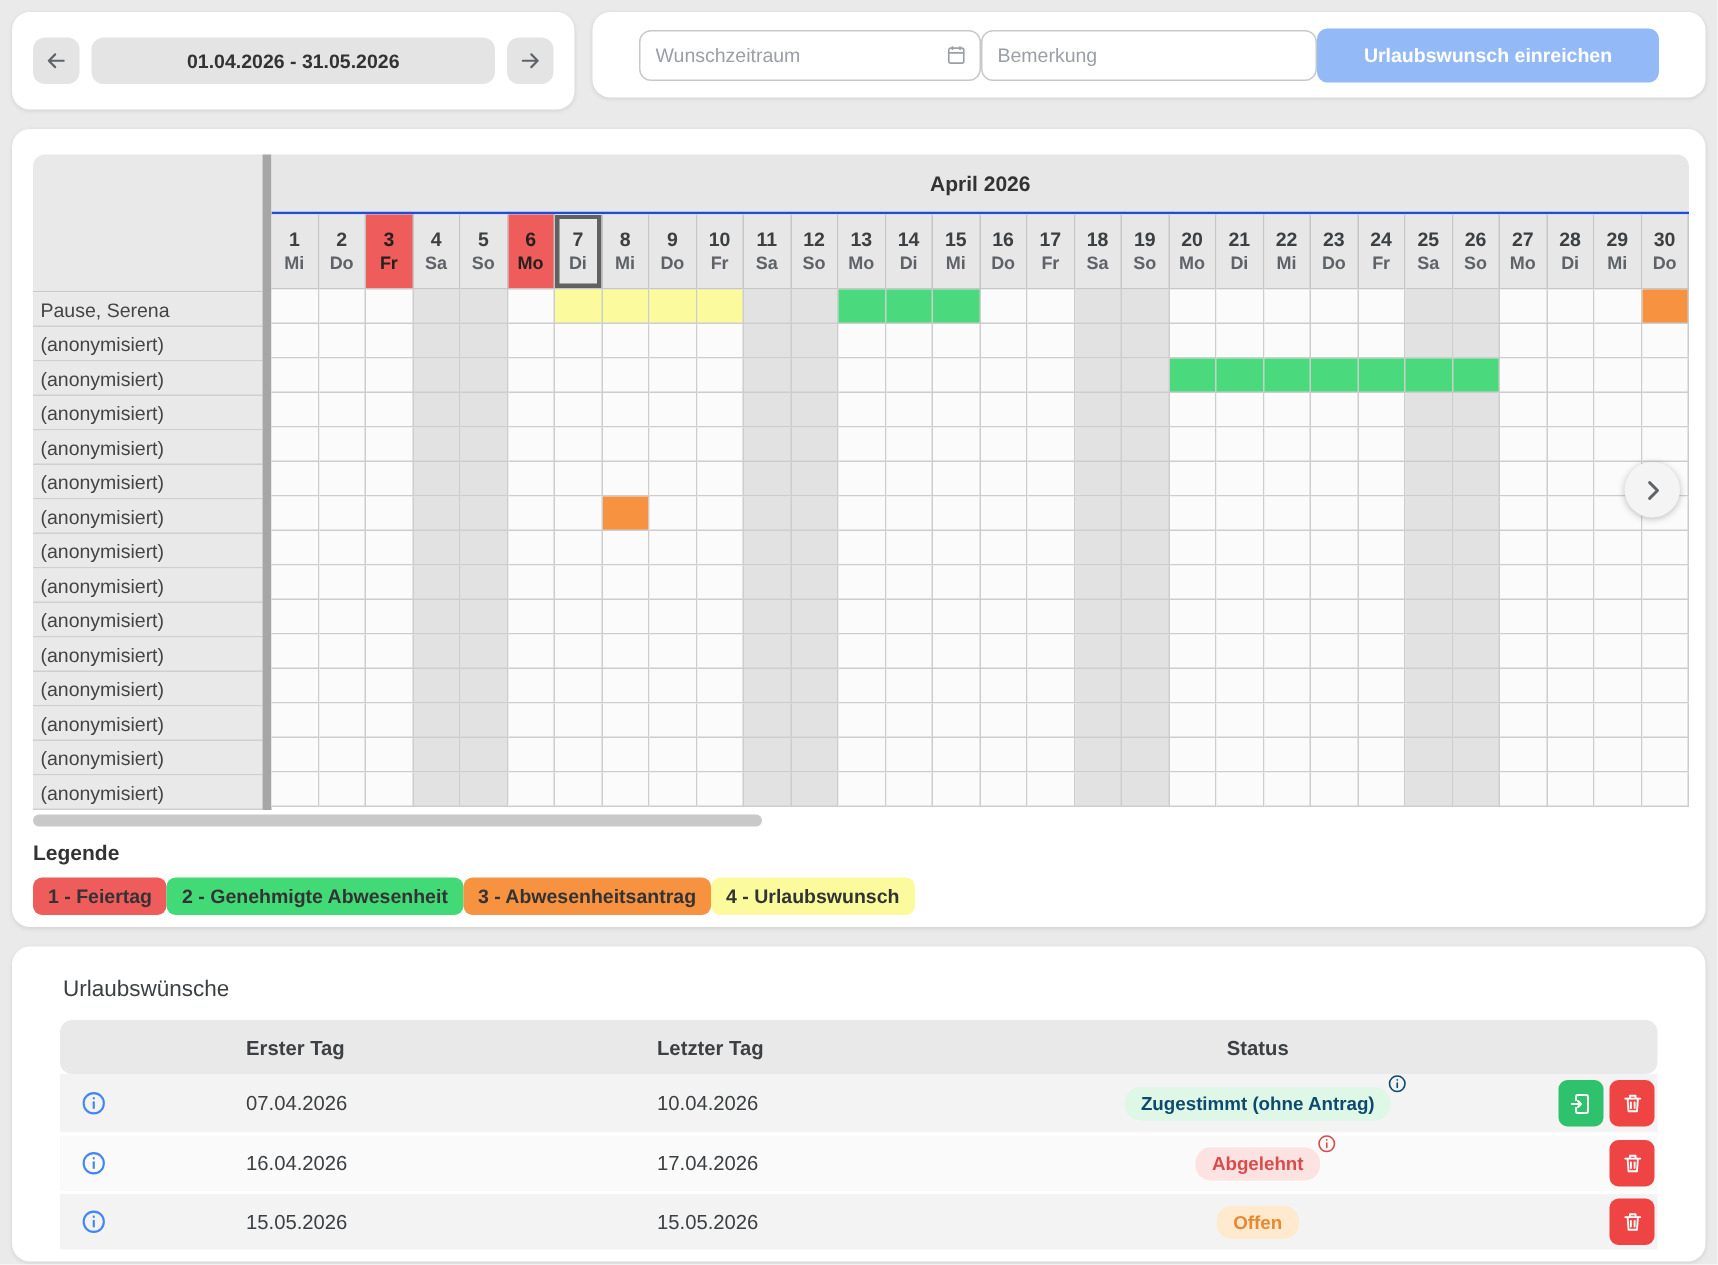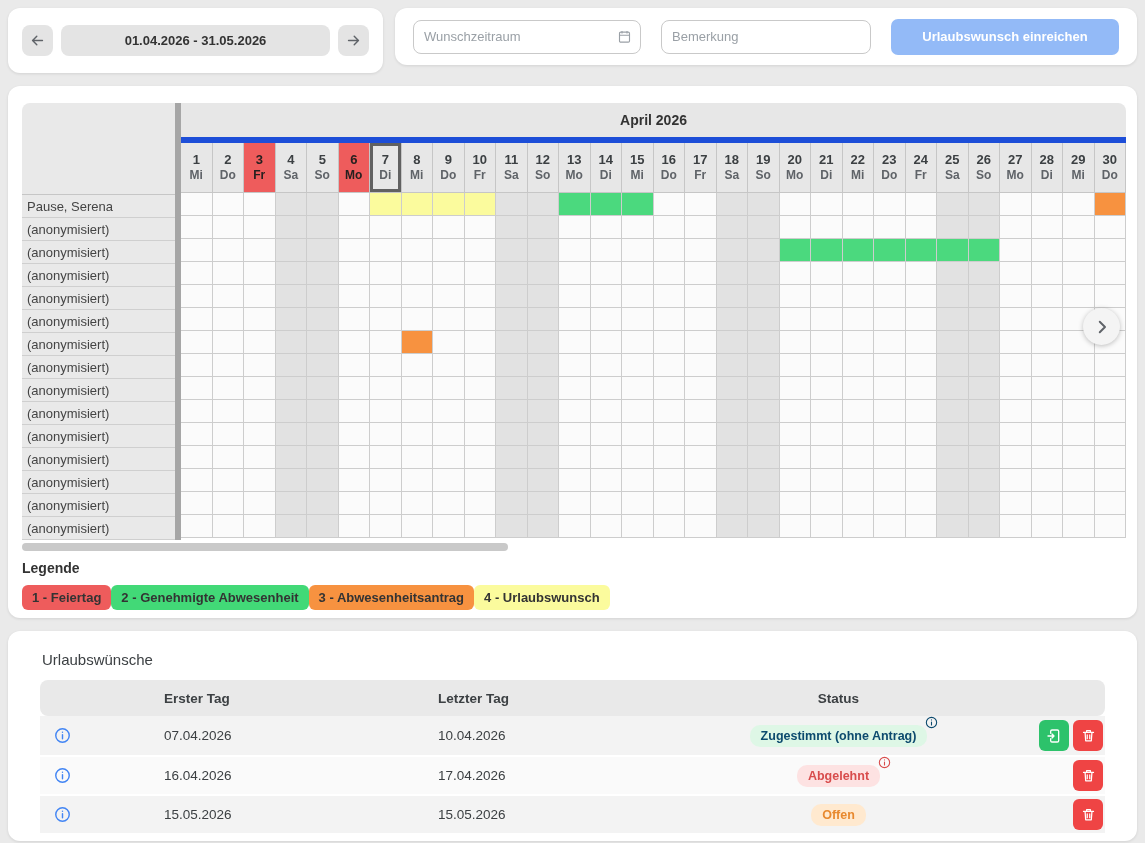--- a/index.html
+++ b/index.html
@@ -7,37 +7,37 @@
   body { background:#eaeaea; font-family:"Liberation Sans", sans-serif; color:#333; }
   .page { padding:8px; display:flex; flex-direction:column; gap:13px; }
 
   .card { background:#fff; border-radius:12px; box-shadow:0 1px 3px rgba(0,0,0,.10); }
 
   
   .topbar { display:flex; gap:12px; }
   .nav-card { width:375px; height:65px; display:flex; align-items:center; gap:8px; padding:0 14px; }
   .icon-btn { width:31px; height:31px; border:none; border-radius:8px; background:#e4e4e4; display:flex; align-items:center; justify-content:center; cursor:pointer; flex:none; }
   .range-pill { flex:1; height:31px; background:#e4e4e4; border-radius:8px; display:flex; align-items:center; justify-content:center; font-weight:bold; font-size:13px; color:#333; }
-  .form-card { flex:1; height:57px; display:flex; align-items:center; gap:20px; padding:0 18px; }
+  .form-card { flex:1; height:57px; display:flex; align-items:center; gap:0; padding:0 31px; }
   .input-wrap { position:relative; width:228px; flex:none; }
   .form-card input { height:34px; width:100%; border:1px solid #c9c9c9; border-radius:8px; padding:0 10px; font-size:13px; font-family:"Liberation Sans",sans-serif; color:#444; outline:none; background:#fff; }
   .form-card input::placeholder { color:#9aa0a6; }
   .input-wrap .cal-ic { position:absolute; right:9px; top:9px; pointer-events:none; }
   .bemerkung { flex:1; }
   .submit-btn { width:228px; height:36px; flex:none; border:none; border-radius:7px; background:#93baf7; color:#fff; font-weight:bold; font-size:13px; font-family:"Liberation Sans",sans-serif; cursor:pointer; }
 
   
   .cal-card { position:relative; padding:17px 14px 12px 14px; height:532px; }
   .grid-wrap { display:flex; width:1104px; }
   .names-col { width:153px; flex:none; }
   .names-header { height:92px; background:#e9e9e9; border-radius:8px 0 0 0; border-bottom:1px solid #c6c6c6; }
   .name-cell { height:23px; background:#e9e9e9; border-bottom:1px solid #cfcfcf; font-size:13px; color:#444; display:flex; align-items:center; padding-left:5px; white-space:nowrap; overflow:hidden; }
   .v-divider { width:6px; flex:none; background:#a6a6a6; height:437px; }
   .days-area { width:945px; flex:none; }
-  .month-header { height:40px; background:#e7e7e7; border-radius:0 8px 0 0; border-bottom:6px solid #1d4ed8; display:flex; align-items:center; justify-content:center; font-weight:bold; font-size:14px; color:#333; }
+  .month-header { height:40px; background:#e7e7e7; border-radius:0 8px 0 0; border-bottom:2px solid #1d4ed8; display:flex; align-items:center; justify-content:center; font-weight:bold; font-size:14px; color:#333; }
   .day-headers { display:grid; grid-template-columns:repeat(30,1fr); height:50px; }
   .day-head { background:#e7e7e7; border-right:1px solid #c6c6c6; border-bottom:1px solid #c6c6c6; display:flex; flex-direction:column; align-items:center; justify-content:center; line-height:1.25; }
   .day-head .num { font-size:13px; font-weight:bold; color:#3c4043; }
   .day-head .wd  { font-size:12px; font-weight:bold; color:#5f6368; }
   .day-head.holiday { background:#ee5c5c; }
   .day-head.holiday .num, .day-head.holiday .wd { color:#26201f; }
   .day-head.today { box-shadow: inset 0 0 0 3px #616161; }
   .grid-body { display:grid; grid-template-columns:repeat(30,1fr); grid-auto-rows:23px; }
   .cell { background:#fbfbfb; border-right:1px solid #cdcdcd; border-bottom:1px solid #cdcdcd; }
   .cell.weekend { background:#e2e2e2; }

